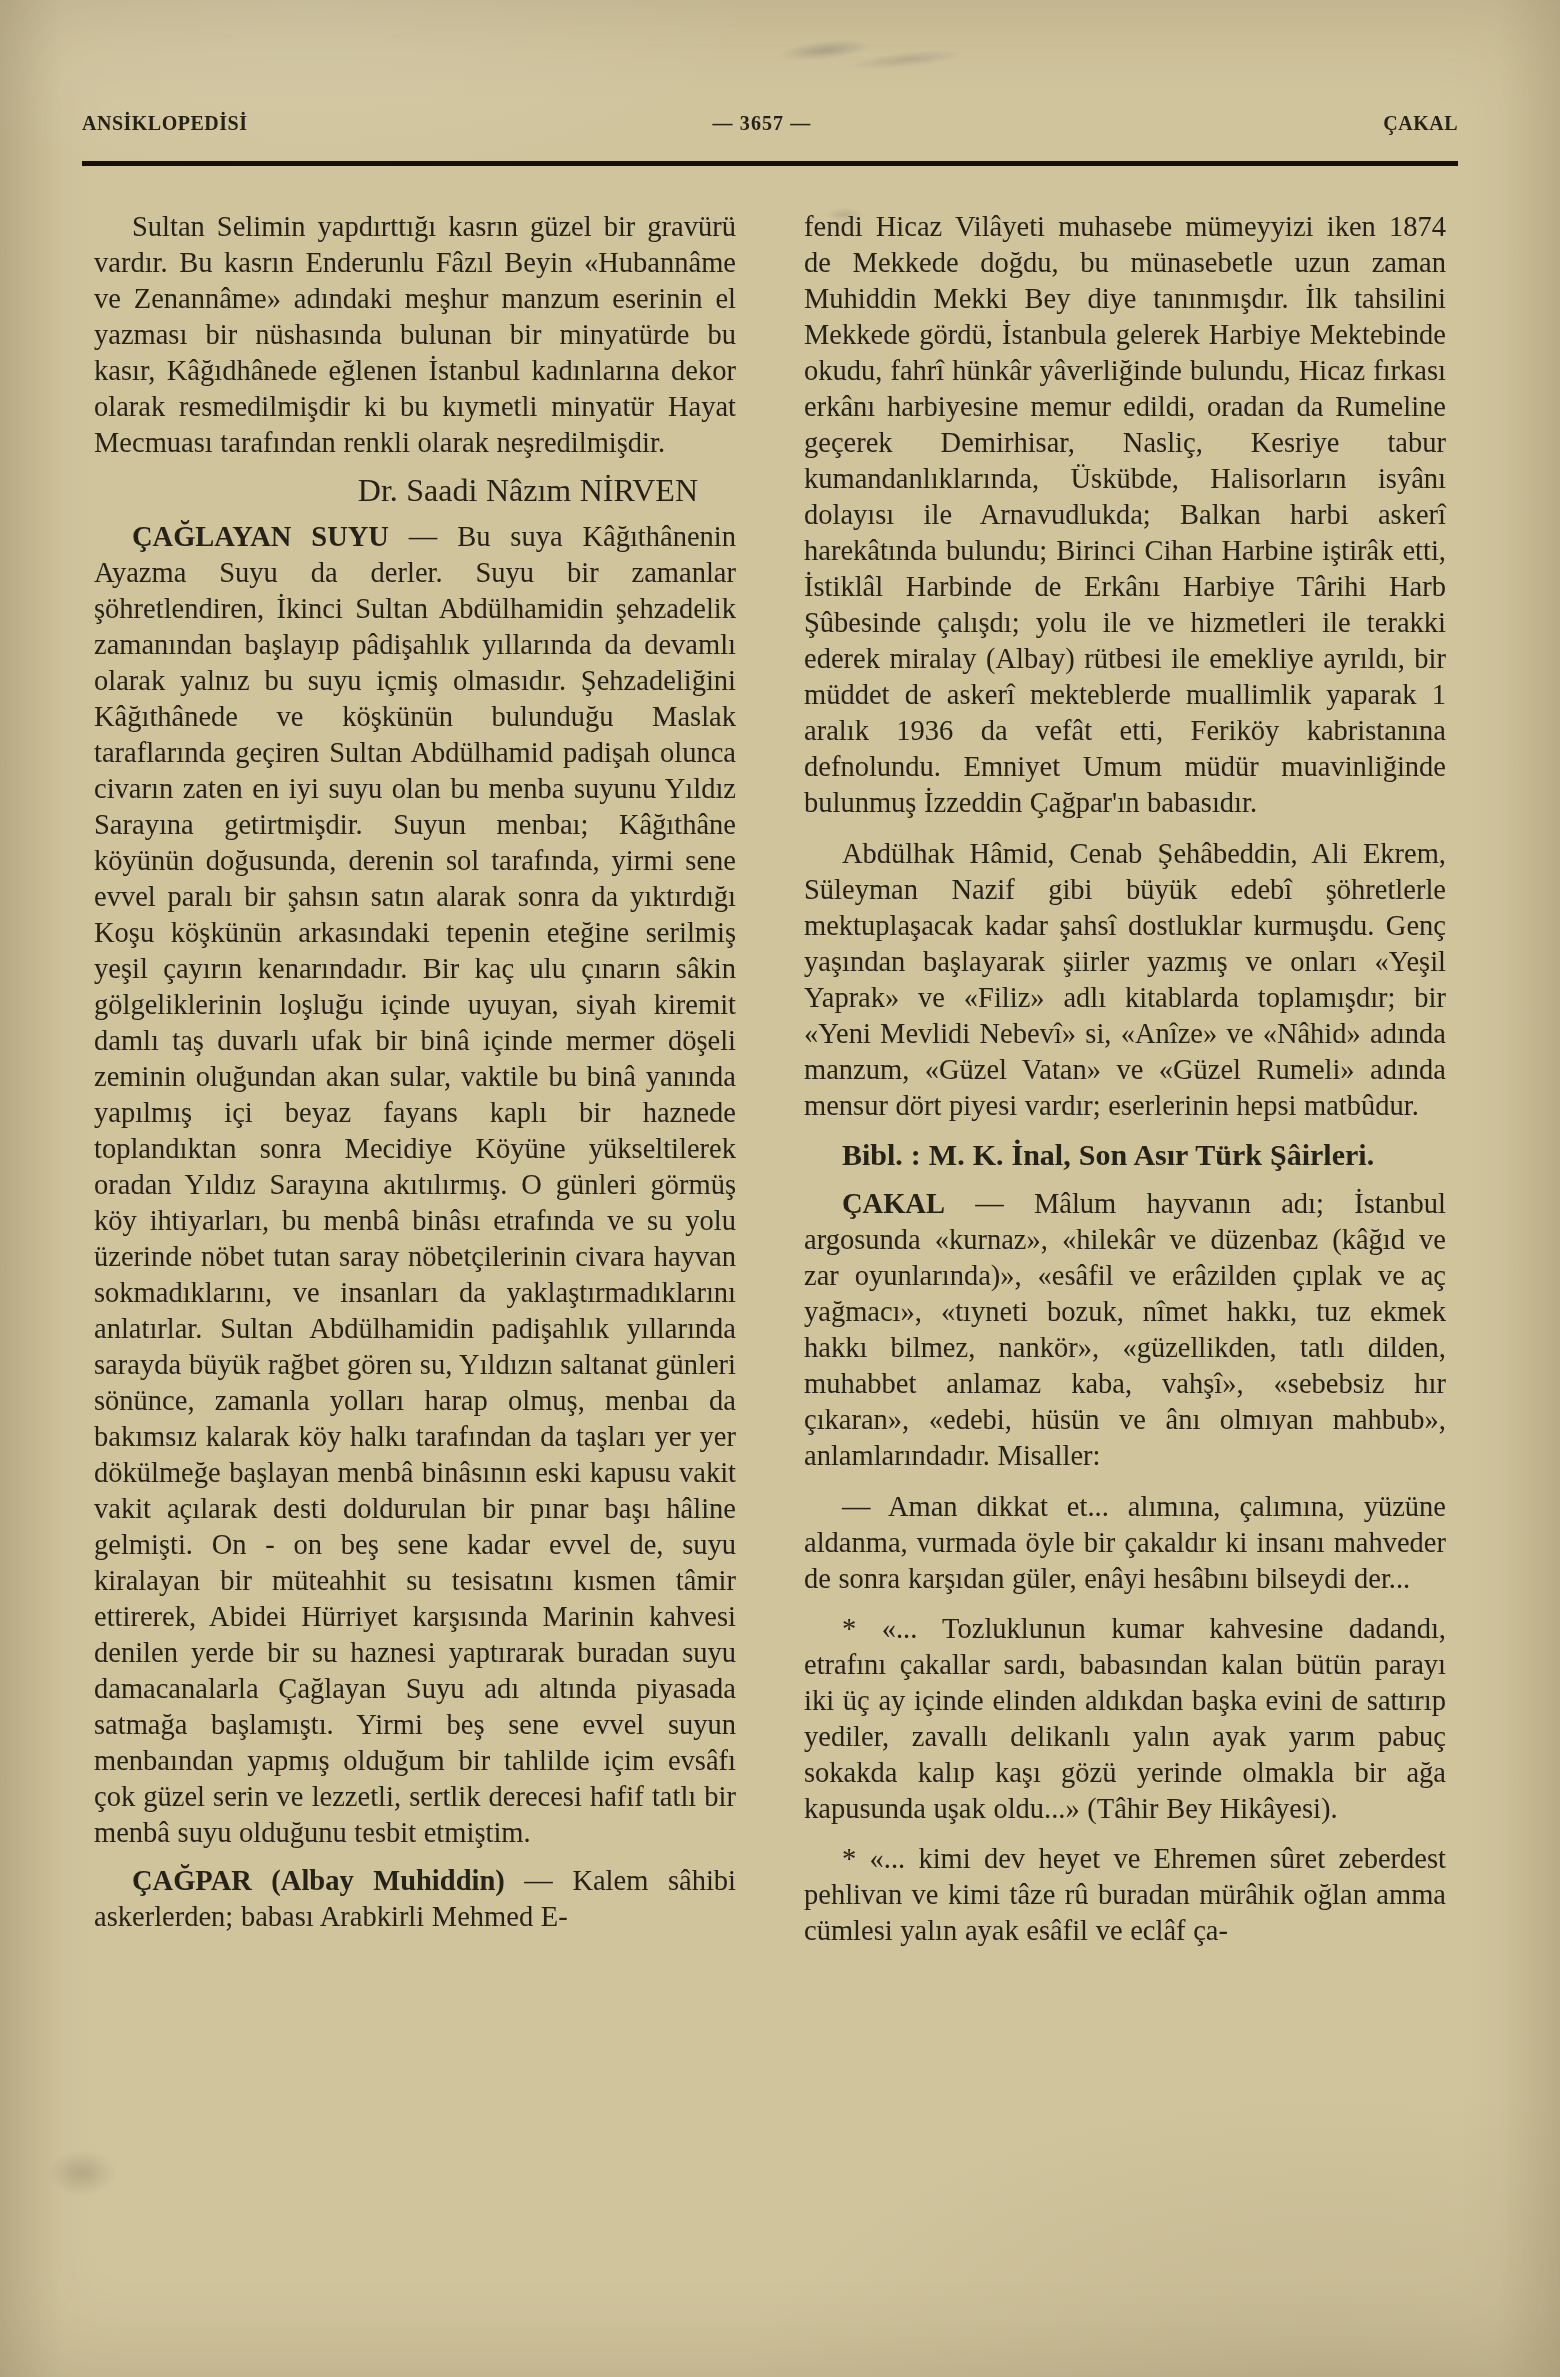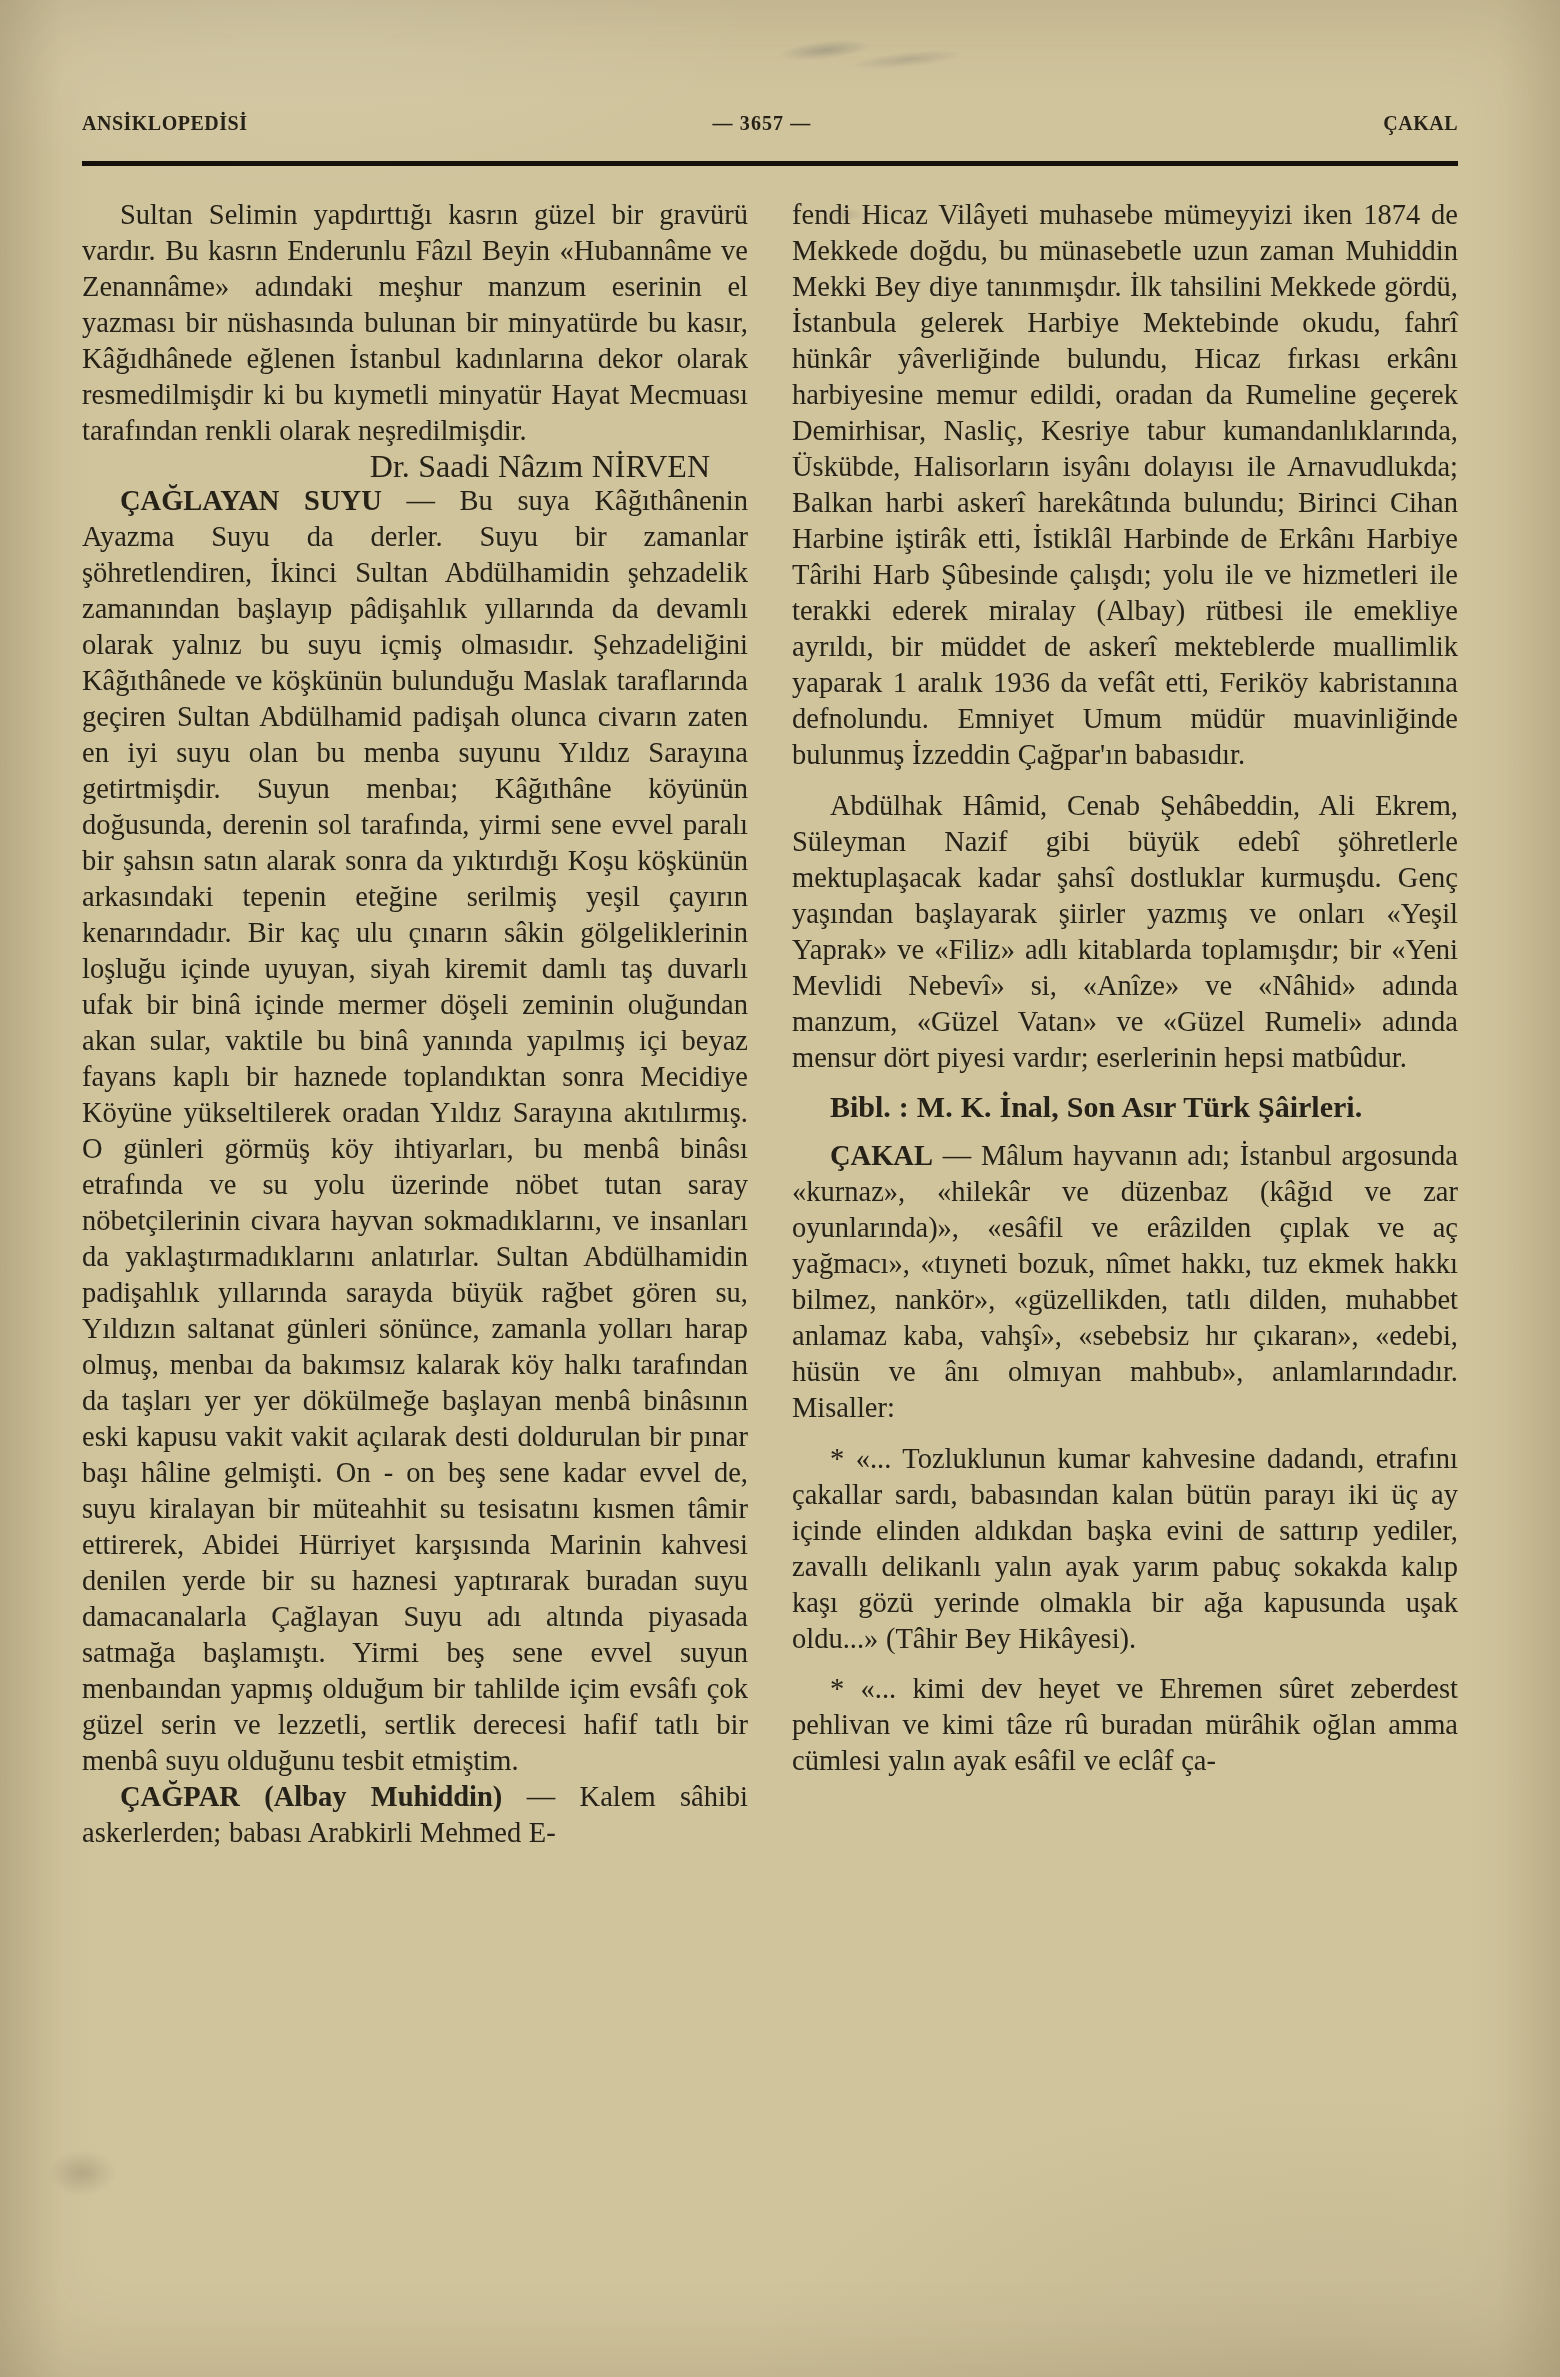--- a/index.html
+++ b/index.html
@@ -53,21 +53,21 @@
     gap:44px;
     margin-top:31px;
   }
   .col{
     flex:1 1 0;
     font-size:28.5px;
     line-height:36px;
     text-align:justify;
     word-spacing:0.5px;
   }
-  .para{margin:0;text-indent:38px;}
+  .para{margin:12px;text-indent:38px;}
   .para b{font-weight:700;}
   .body-first{text-indent:0;}
   .gap{margin-top:14.3px;}
   .signature{
     text-indent:0;
     text-align:right;
     font-weight:400;
     font-size:32px;
     line-height:34px;
     padding-right:38px;
@@ -119,20 +119,21 @@
         <p class="para body">Sultan Selimin yapdırttığı kasrın güzel bir gravürü vardır. Bu kasrın Enderunlu Fâzıl Beyin «Hubannâme ve Zenannâme» adındaki meşhur manzum eserinin el yazması bir nüshasında bulunan bir minyatürde bu kasır, Kâğıdhânede eğlenen İstanbul kadınlarına dekor olarak resmedilmişdir ki bu kıymetli minyatür Hayat Mecmuası tarafından renkli olarak neşredilmişdir.</p>
         <p class="para signature">Dr. Saadi Nâzım NİRVEN</p>
         <p class="para body"><b>ÇAĞLAYAN SUYU</b> — Bu suya Kâğıthânenin Ayazma Suyu da derler. Suyu bir zamanlar şöhretlendiren, İkinci Sultan Abdülhamidin şehzadelik zamanından başlayıp pâdişahlık yıllarında da devamlı olarak yalnız bu suyu içmiş olmasıdır. Şehzadeliğini Kâğıthânede ve köşkünün bulunduğu Maslak taraflarında geçiren Sultan Abdülhamid padişah olunca civarın zaten en iyi suyu olan bu menba suyunu Yıldız Sarayına getirtmişdir. Suyun menbaı; Kâğıthâne köyünün doğusunda, derenin sol tarafında, yirmi sene evvel paralı bir şahsın satın alarak sonra da yıktırdığı Koşu köşkünün arkasındaki tepenin eteğine serilmiş yeşil çayırın kenarındadır. Bir kaç ulu çınarın sâkin gölgeliklerinin loşluğu içinde uyuyan, siyah kiremit damlı taş duvarlı ufak bir binâ içinde mermer döşeli zeminin oluğundan akan sular, vaktile bu binâ yanında yapılmış içi beyaz fayans kaplı bir haznede toplandıktan sonra Mecidiye Köyüne yükseltilerek oradan Yıldız Sarayına akıtılırmış. O günleri görmüş köy ihtiyarları, bu menbâ binâsı etrafında ve su yolu üzerinde nöbet tutan saray nöbetçilerinin civara hayvan sokmadıklarını, ve insanları da yaklaştırmadıklarını anlatırlar. Sultan Abdülhamidin padişahlık yıllarında sarayda büyük rağbet gören su, Yıldızın saltanat günleri sönünce, zamanla yolları harap olmuş, menbaı da bakımsız kalarak köy halkı tarafından da taşları yer yer dökülmeğe başlayan menbâ binâsının eski kapusu vakit vakit açılarak desti doldurulan bir pınar başı hâline gelmişti. On - on beş sene kadar evvel de, suyu kiralayan bir müteahhit su tesisatını kısmen tâmir ettirerek, Abidei Hürriyet karşısında Marinin kahvesi denilen yerde bir su haznesi yaptırarak buradan suyu damacanalarla Çağlayan Suyu adı altında piyasada satmağa başlamıştı. Yirmi beş sene evvel suyun menbaından yapmış olduğum bir tahlilde içim evsâfı çok güzel serin ve lezzetli, sertlik derecesi hafif tatlı bir menbâ suyu olduğunu tesbit etmiştim.</p>
         <p class="para body"><b>ÇAĞPAR (Albay Muhiddin)</b> — Kalem sâhibi askerlerden; babası Arabkirli Mehmed E-</p>
       </div>
     <div class="col" id="col-right">
         <p class="para body body-first">fendi Hicaz Vilâyeti muhasebe mümeyyizi iken 1874 de Mekkede doğdu, bu münasebetle uzun zaman Muhiddin Mekki Bey diye tanınmışdır. İlk tahsilini Mekkede gördü, İstanbula gelerek Harbiye Mektebinde okudu, fahrî hünkâr yâverliğinde bulundu, Hicaz fırkası erkânı harbiyesine memur edildi, oradan da Rumeline geçerek Demirhisar, Nasliç, Kesriye tabur kumandanlıklarında, Üskübde, Halisorların isyânı dolayısı ile Arnavudlukda; Balkan harbi askerî harekâtında bulundu; Birinci Cihan Harbine iştirâk etti, İstiklâl Harbinde de Erkânı Harbiye Târihi Harb Şûbesinde çalışdı; yolu ile ve hizmetleri ile terakki ederek miralay (Albay) rütbesi ile emekliye ayrıldı, bir müddet de askerî mekteblerde muallimlik yaparak 1 aralık 1936 da vefât etti, Feriköy kabristanına defnolundu. Emniyet Umum müdür muavinliğinde bulunmuş İzzeddin Çağpar'ın babasıdır.</p>
         <p class="para body gap">Abdülhak Hâmid, Cenab Şehâbeddin, Ali Ekrem, Süleyman Nazif gibi büyük edebî şöhretlerle mektuplaşacak kadar şahsî dostluklar kurmuşdu. Genç yaşından başlayarak şiirler yazmış ve onları «Yeşil Yaprak» ve «Filiz» adlı kitablarda toplamışdır; bir «Yeni Mevlidi Nebevî» si, «Anîze» ve «Nâhid» adında manzum, «Güzel Vatan» ve «Güzel Rumeli» adında mensur dört piyesi vardır; eserlerinin hepsi matbûdur.</p>
         <p class="para bibl gap">Bibl. : M. K. İnal, Son Asır Türk Şâirleri.</p>
         <p class="para body gap"><b>ÇAKAL</b> — Mâlum hayvanın adı; İstanbul argosunda «kurnaz», «hilekâr ve düzenbaz (kâğıd ve zar oyunlarında)», «esâfil ve erâzilden çıplak ve aç yağmacı», «tıyneti bozuk, nîmet hakkı, tuz ekmek hakkı bilmez, nankör», «güzellikden, tatlı dilden, muhabbet anlamaz kaba, vahşî», «sebebsiz hır çıkaran», «edebi, hüsün ve ânı olmıyan mahbub», anlamlarındadır. Misaller:</p>
+        <p class="para body gap">— Aman dikkat et... alımına, çalımına, yüzüne aldanma, vurmada öyle bir çakaldır ki insanı mahveder de sonra karşıdan güler, enâyi hesâbını bilseydi der...</p>
         <p class="para body gap">*  «... Tozluklunun kumar kahvesine dadandı, etrafını çakallar sardı, babasından kalan bütün parayı iki üç ay içinde elinden aldıkdan başka evini de sattırıp yediler, zavallı delikanlı yalın ayak yarım pabuç sokakda kalıp kaşı gözü yerinde olmakla bir ağa kapusunda uşak oldu...» (Tâhir Bey Hikâyesi).</p>
         <p class="para body gap">*  «... kimi dev heyet ve Ehremen sûret zeberdest pehlivan ve kimi tâze rû buradan mürâhik oğlan amma cümlesi yalın ayak esâfil ve eclâf ça-</p>
       </div>
   </main>
 
   <div class="smudge smudge-1"></div>
   <div class="smudge smudge-2"></div>
   <div class="smudge smudge-3"></div>
   <div class="vignette"></div>
 </div>

